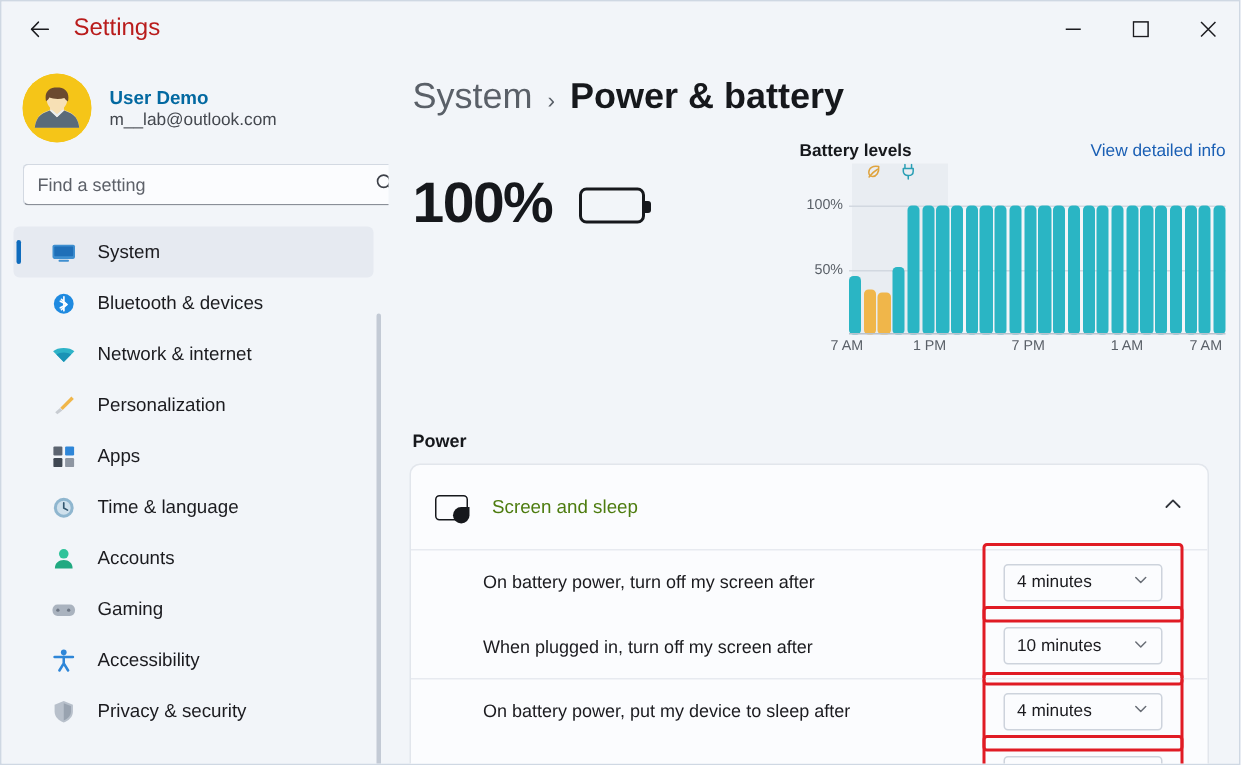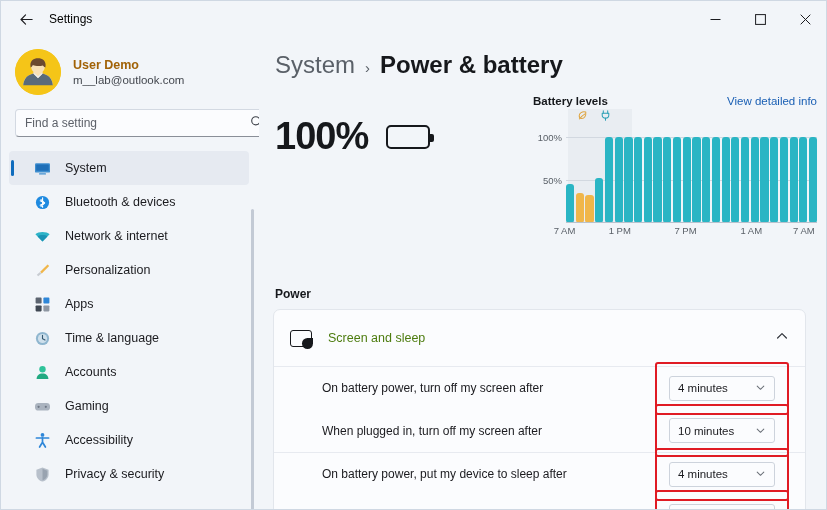--- a/index.html
+++ b/index.html
@@ -24,21 +24,21 @@
     display: flex; align-items: center;
     background: #f2f5f9;
   }
   #back-btn {
     width: 34px; height: 30px; margin-left: 8px;
     display: flex; align-items: center; justify-content: center;
     border-radius: 4px; color: #1b1b1f; cursor: pointer;
   }
   #win-title {
     margin-left: 6px;
-    font-size: 12px; color: #000000;
+    font-size: 16px; color: #b91c1c;
   }
   #win-controls {
     margin-left: auto; display: flex; height: 36px;
   }
   .wc {
     width: 45px; height: 36px;
     display: flex; align-items: center; justify-content: center;
     color: #1b1b1f; cursor: pointer;
   }
 
@@ -51,21 +51,21 @@
   #account {
     display: flex; align-items: center;
     margin: 12px 0 0 14px;
   }
   #avatar {
     width: 46px; height: 46px; border-radius: 50%;
     background: #f5c518; position: relative; overflow: hidden;
     flex-shrink: 0;
   }
   #account-text { margin-left: 12px; }
-  #account-name { font-size: 12.5px; font-weight: bold; color: #a16207; }
+  #account-name { font-size: 12.5px; font-weight: bold; color: #0369a1; }
   #account-email { font-size: 11.5px; color: #44484f; margin-top: 2px; }
 
   #search-box {
     position: relative;
     margin: 14px 0 0 14px;
     width: 258px; height: 28px;
     background: #fbfcfe;
     border: 1px solid #d3d9e2;
     border-bottom: 1.6px solid #8a8f98;
     border-radius: 4px;

